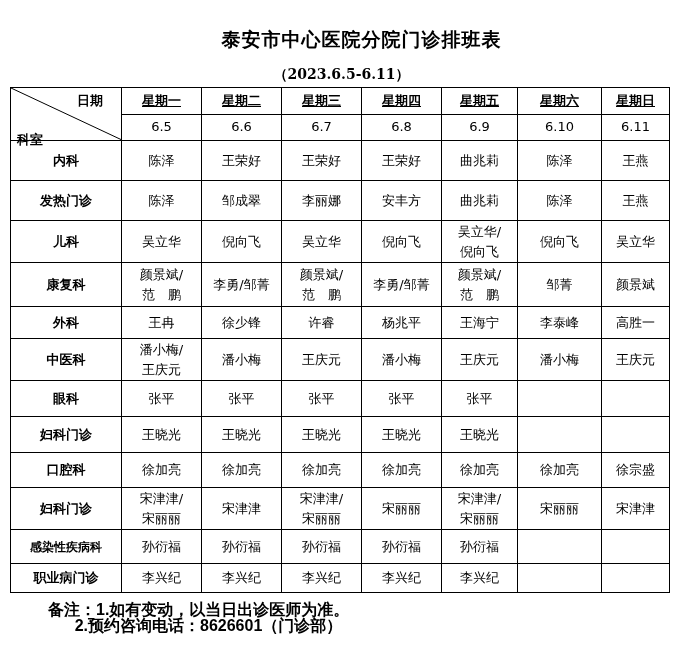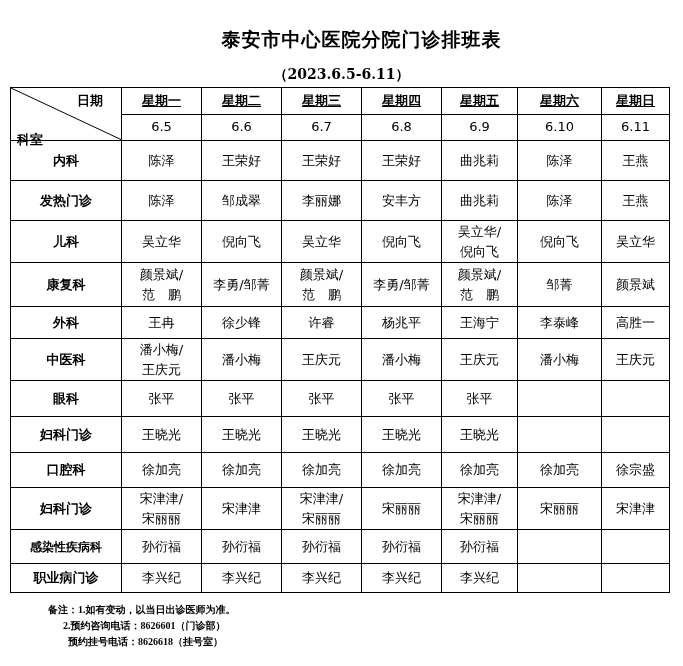--- a/index.html
+++ b/index.html
@@ -13,22 +13,22 @@
   table.sched td { border:1.5px solid #000; text-align:center; vertical-align:middle; padding:0;
                    font-size:13px; line-height:20px; }
   td.dept { font-weight:bold; font-size:13px;margin-top:30px; }
   td.dayname { font-weight:bold; font-size:13px; text-decoration:underline; }
   td.date { font-size:12px; }
   td.corner { position:relative;margin-top:12px; }
   .corner-wrap { position:relative; width:100%; height:52px; }
   .corner-wrap svg { position:absolute; left:0; top:0; }
   .corner-date { position:absolute; right:18px; top:3px; font-weight:bold; font-size:13px; }
   .corner-dept { position:absolute; left:6px; top:42px; font-weight:bold; font-size:13px; }
-  .notes { position:absolute; left:48px; top:602px; font-family:Liberation Serif, serif;
-           font-size:10px; font-weight:bold; line-height:16px; }
+  .notes { position:absolute; left:48px; top:602px; font-family:Liberation Sans, sans-serif;
+           font-size:16px; font-weight:bold; line-height:16px; }
   .notes .line { white-space:pre; }
   .cell-line { display:block; }
 </style>
 </head>
 <body>
 
 <div class="title">泰安市中心医院分院门诊排班表</div>
 <div class="subtitle">（2023.6.5-6.11）</div>
 
 <table class="sched">
@@ -365,14 +365,13 @@
         <td>
           <span class="cell-line"></span>
         </td>
       </tr>
     </tbody>
 </table>
 
 <div class="notes">
   <div class="line">备注：1.如有变动，以当日出诊医师为准。</div>
   <div class="line">      2.预约咨询电话：8626601（门诊部）</div>
-  <div class="line">        预约挂号电话：8626618（挂号室）</div>
 </div>
 
 </body></html>

